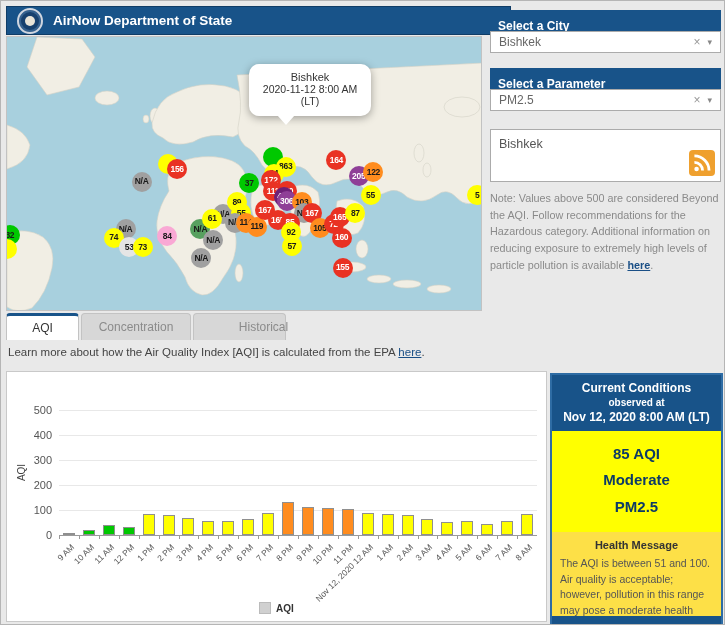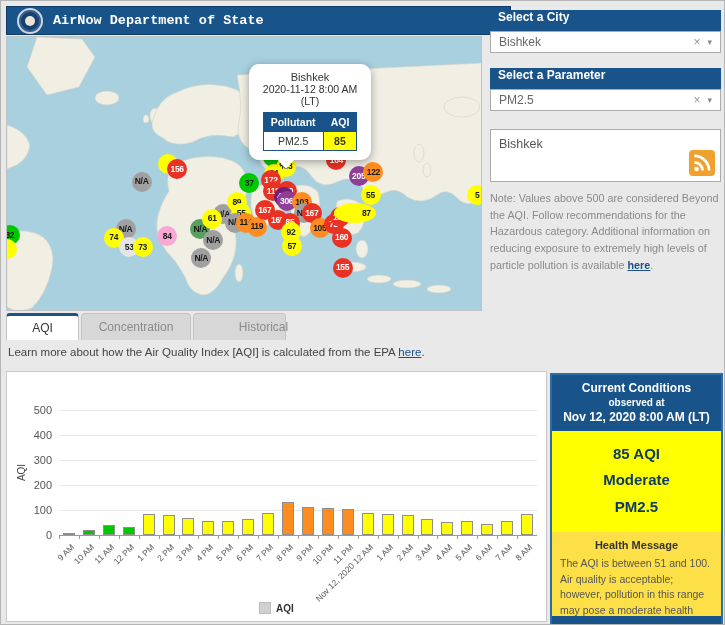--- a/index.html
+++ b/index.html
@@ -5,21 +5,21 @@
   html,body{margin:0;padding:0;}
   body{
     width:725px;height:625px;position:relative;overflow:hidden;
     background:#e9e9e9;font-family:"Liberation Sans",sans-serif;
     border:1px solid #b5b5b5;box-sizing:border-box;
   }
   .abs{position:absolute;}
   
   .dos-header{left:5px;top:5px;width:505px;height:29px;background:#185389;
     display:flex;align-items:center;gap:10px;padding-left:10px;box-sizing:border-box;
-    border:1px solid #0f3c66;font-family:Liberation Mono, monospace;}
+    border:1px solid #0f3c66;}
   .seal{width:22px;height:22px;border-radius:50%;background:#16406e;
     border:2px solid #cfd6e0;box-shadow:inset 0 0 0 2px #34618f;position:relative;flex:0 0 auto;}
   .seal:after{content:"";position:absolute;left:6px;top:6px;width:10px;height:10px;border-radius:50%;background:#e8e4d8;}
   .dos-title{color:#ffffff;font-weight:bold;font-size:13.5px;}
   
   .map{left:5px;top:35px;width:476px;height:275px;background:#a8d0de;overflow:hidden;border:1px solid #c2c2c2;box-sizing:border-box;}
   .map svg{position:absolute;left:0;top:0;}
   .marker{position:absolute;width:20px;height:20px;border-radius:50%;
     transform:translate(-50%,-50%);display:flex;align-items:center;justify-content:center;
     font-size:8.5px;font-weight:bold;color:#1a1a1a;line-height:1;letter-spacing:-0.3px;}
@@ -29,21 +29,21 @@
     text-align:center;font-size:10.5px;color:#333;}
   .popup:after{content:"";position:absolute;left:28px;bottom:-9px;
     border-left:9px solid transparent;border-right:9px solid transparent;border-top:10px solid #fff;}
   .popup .city{font-size:11px;}
   .popup table{border-collapse:collapse;margin:5px auto 0 auto;}
   .popup th{background:#185389;color:#fff;font-size:10.5px;padding:3px 7px;border:1px solid #185389;}
   .popup td{font-size:10.5px;padding:3px 7px;border:1px solid #185389;background:#fff;}
   .popup td.aqi{background:#ffff00;font-weight:bold;}
   
   .side-head{left:489px;width:231px;height:32px;background:#185389;color:#fff;
-    font-weight:bold;font-size:12px;display:flex;padding-left:8px;box-sizing:border-box;}
+    font-weight:bold;font-size:12px;display:flex;align-items:center;padding-left:8px;box-sizing:border-box;}
   .dropdown{left:489px;width:231px;height:22px;background:#fff;border:1px solid #ababab;
     box-sizing:border-box;display:flex;align-items:center;font-size:12px;color:#666;padding-left:8px;}
   .dropdown .spacer{flex:1;}
   .dd-x{color:#999;font-size:12px;padding:0 7px;cursor:pointer;}
   .dd-car{color:#888;font-size:9px;padding-right:8px;cursor:pointer;}
   .feed-box{left:489px;top:128px;width:231px;height:53px;background:#fff;border:1px solid #ababab;
     box-sizing:border-box;font-size:12.5px;color:#555;padding:7px 8px;}
   .rss{position:absolute;right:5px;bottom:5px;width:26px;height:26px;border-radius:4px;background:#efa02e;}
   .note{left:489px;top:189px;width:232px;font-size:10.8px;color:#8a8a8a;line-height:1.55;}
   .note a{color:#1a4f86;font-weight:bold;}
@@ -153,45 +153,33 @@
       <div class="marker" style="left: 54.4%; top: 63.5%; background: rgb(233, 50, 35); color: rgb(255, 255, 255);">167</div>
       <div class="marker" style="left: 62.6%; top: 64.5%; background: rgb(160, 160, 160);">N/A</div>
       <div class="marker" style="left: 64.3%; top: 64.5%; background: rgb(233, 50, 35); color: rgb(255, 255, 255);">167</div>
       <div class="marker" style="left: 57.1%; top: 67%; background: rgb(233, 50, 35); color: rgb(255, 255, 255);">165</div>
       <div class="marker" style="left: 59.7%; top: 68%; background: rgb(233, 50, 35); color: rgb(255, 255, 255);">85</div>
       <div class="marker" style="left: 59.9%; top: 71.5%; background: rgb(255, 255, 0);">92</div>
       <div class="marker" style="left: 60.1%; top: 76.5%; background: rgb(255, 255, 0);">57</div>
       <div class="marker" style="left: 66%; top: 70%; background: rgb(255, 140, 30);">105</div>
       <div class="marker" style="left: 68.9%; top: 68.5%; background: rgb(233, 50, 35); color: rgb(255, 255, 255);">72</div>
       <div class="marker" style="left: 70.2%; top: 66%; background: rgb(233, 50, 35); color: rgb(255, 255, 255);">165</div>
-      <div class="marker" style="left: 73.5%; top: 64.5%; background: rgb(255, 255, 0); padding-left: 22px;">87</div>
+      <div class="marker" style="left: 73.5%; top: 64.5%; background: rgb(255, 255, 0);">87</div>
       <div class="marker" style="left: 70.6%; top: 73.5%; background: rgb(233, 50, 35); color: rgb(255, 255, 255);">160</div>
       <div class="marker" style="left: 70.8%; top: 84.5%; background: rgb(233, 50, 35); color: rgb(255, 255, 255);">155</div>
       <div class="marker" style="left: 74.2%; top: 51%; background: rgb(143, 63, 151); color: rgb(255, 255, 255);">205</div>
       <div class="marker" style="left: 77.3%; top: 49.5%; background: rgb(255, 140, 30);">122</div>
       <div class="marker" style="left: 76.7%; top: 58%; background: rgb(255, 255, 0);">55</div>
       <div class="marker" style="left: 99.2%; top: 58%; background: rgb(255, 255, 0);">5</div>
     </div>
 
   <div class="abs popup">
     <div class="city">Bishkek</div>
     <div>2020-11-12 8:00 AM</div>
     <div>(LT)</div>
-    <table>
-      <tbody>
-          <tr>
-        <th>Pollutant</th>
-        <th>AQI</th>
-      </tr>
-      <tr>
-        <td>PM2.5</td>
-        <td class="aqi">85</td>
-      </tr>
-    </tbody>
-      </table>
   </div>
 </div>
 
 <div class="abs side-head" style="top:9px;">
   <span>Select a City</span>
 </div>
 <div class="abs dropdown" style="top:30px;">
   <span>Bishkek</span>
   <span class="spacer"></span>
   <span class="dd-x">×</span>

